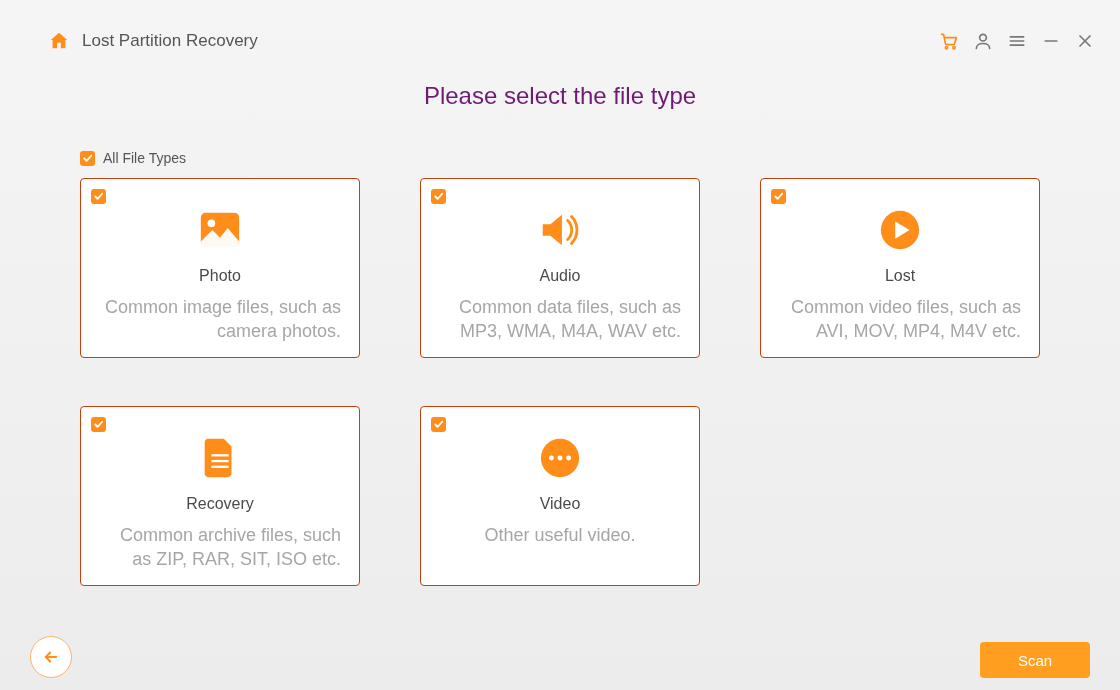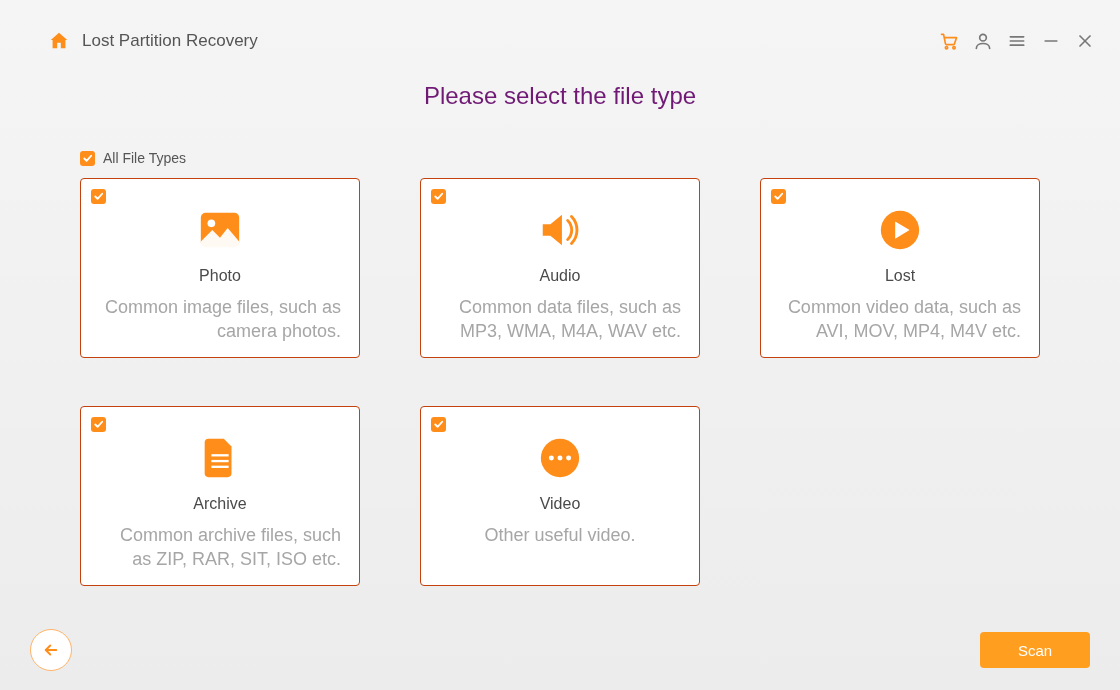--- a/index.html
+++ b/index.html
@@ -100,24 +100,24 @@
     .card-desc {
       margin-top: 10px;
       font-size: 18px;
       color: #a6a6a6;
       line-height: 1.35;
     }
 
     
     .bottombar {
       position: absolute;
-      left: 0; right: 0; bottom: 0;
+      left: 0; right: 0; bottom: 12px;
       height: 80px;
       display: flex;
-      align-items: center;
+      align-items: flex-end;
       padding: 0 30px;
       gap: 29px;
     }
     .back-btn {
       width: 42px; height: 42px;
       border-radius: 50%;
       border: 1.5px solid #ffb469;
       background: #fff;
       display: flex; align-items: center; justify-content: center;
       color: #ff8d1a;
@@ -231,39 +231,39 @@
           <polyline points="5 12 10 17 20 6"></polyline>
         </svg>
       </span>
     <span class="card-icon">
       <svg viewBox="0 0 48 48">
           <circle cx="24" cy="24" r="20" fill="currentColor"></circle>
           <polygon points="19,15 34,24 19,33" fill="#fff"></polygon>
         </svg>
     </span>
     <div class="card-title">Lost</div>
-    <div class="card-desc">Common video data, such as AVI, MOV, MP4, M4V etc.</div>
+    <div class="card-desc">Common video files, such as AVI, MOV, MP4, M4V etc.</div>
   </div>
 
 
   <div class="card">
     <span class="chk card-chk">
         <svg viewBox="0 0 24 24" fill="none" stroke-width="4" stroke-linecap="round" stroke-linejoin="round">
           <polyline points="5 12 10 17 20 6"></polyline>
         </svg>
       </span>
     <span class="card-icon">
       <svg viewBox="0 0 48 48" fill="currentColor">
           <path d="M12 4h16l8 8v28a4 4 0 0 1-4 4H12a4 4 0 0 1-4-4V8a4 4 0 0 1 4-4z"></path>
           <rect x="15" y="20" width="18" height="2.4" fill="#fff"></rect>
           <rect x="15" y="26" width="18" height="2.4" fill="#fff"></rect>
           <rect x="15" y="32" width="18" height="2.4" fill="#fff"></rect>
         </svg>
     </span>
-    <div class="card-title">Archive</div>
+    <div class="card-title">Recovery</div>
     <div class="card-desc">Common archive files, such as ZIP, RAR, SIT, ISO etc.</div>
   </div>
 
   <div class="card">
     <span class="chk card-chk">
         <svg viewBox="0 0 24 24" fill="none" stroke-width="4" stroke-linecap="round" stroke-linejoin="round">
           <polyline points="5 12 10 17 20 6"></polyline>
         </svg>
       </span>
     <span class="card-icon">

